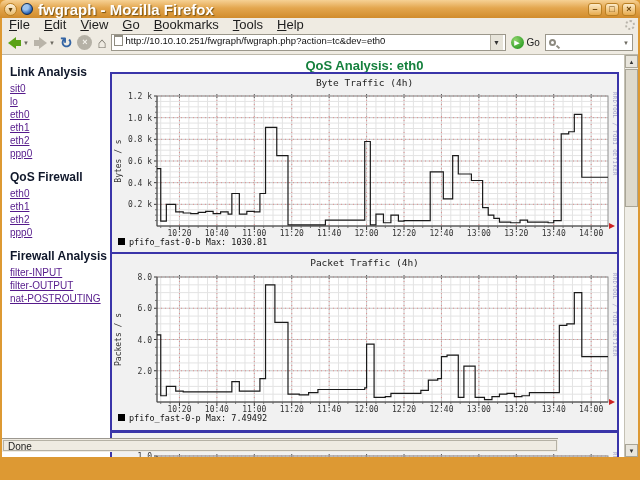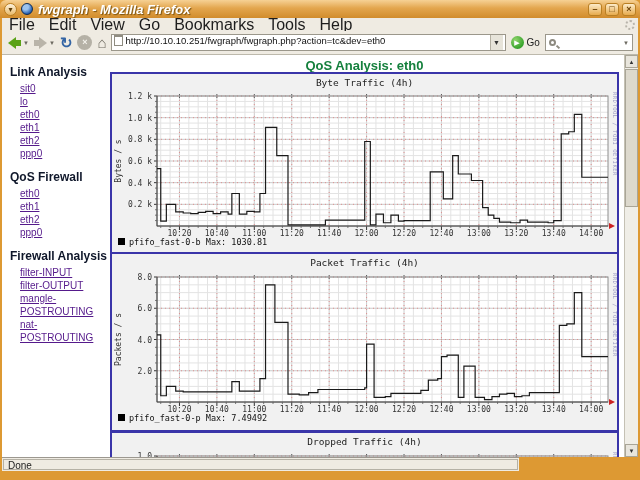--- a/index.html
+++ b/index.html
@@ -10,29 +10,29 @@
   
   .titlebar { position:absolute; left:0; top:0; width:640px; height:18px;
     background:linear-gradient(#f6d194,#e3a64e 45%,#d18c2c);
     border-radius:6px 6px 0 0; display:flex; align-items:center; padding:0 4px; }
   .winmenu-btn { width:13px; height:13px; border-radius:7px;
     background:linear-gradient(#fdf3df,#e8b968); border:1px solid #b97f23;
     font-size:8px; line-height:11px; text-align:center; color:#5d3c06; margin-right:4px; }
   .ff-ico { width:12px; height:12px; border-radius:6px;
     background:radial-gradient(circle at 35% 30%, #9cc3ee 0 30%, #2b64b4 70%, #123d7a);
     border:1px solid #0d2c57; margin-right:5px; }
-  .title-text { color:#fff; font-weight:bold; font-size:13px; text-shadow:1px 1px 1px #7a5310;font-style:italic; }
+  .title-text { color:#fff; font-weight:bold; font-size:15px; text-shadow:1px 1px 1px #7a5310; }
   .win-controls { margin-left:auto; display:flex; gap:3px; }
   .wc-btn { width:14px; height:13px; border:1px solid #b97f23; border-radius:3px;
     background:linear-gradient(#fcebc9,#e7ab4d); font-size:9px; line-height:11px;
     text-align:center; color:#6b4208; font-weight:bold; }
 
   
   .menubar { position:absolute; left:2px; top:18px; width:636px; height:13px;
-    background:#efebe2; display:flex; align-items:center; font-size:16px; color:#1d1d1d; }
+    background:#efebe2; display:flex; align-items:center; font-size:13px; color:#1d1d1d; }
   .menu-item { padding:0 7px; height:13px; line-height:13px; display:inline-block; }
   .menu-item::first-letter { text-decoration:underline; }
   .throbber { margin-left:auto; margin-right:3px; width:10px; height:10px; border-radius:6px;
     border:2px dotted #b8b4aa; }
 
   
   .toolbar { position:absolute; left:2px; top:31px; width:636px; height:24px;
     background:#efebe2; border-bottom:1px solid #bdb9ac; display:flex;
     align-items:center; padding:0 5px; gap:3px; }
   .nav-btn { display:flex; align-items:center; height:20px; padding:0 1px; }
@@ -66,40 +66,40 @@
     background:#8d8a80; transform:rotate(45deg); }
   .search-input { flex:1; width:50px; border:none; outline:none; font-size:9px; background:transparent; }
 
   
   .content { position:absolute; left:2px; top:55px; width:636px; height:402px;
     background:#fff; overflow:hidden; }
   .sidebar { position:absolute; left:0; top:0; width:108px; padding:10px 0 0 8px; }
   .sb-title { font-size:12px; font-weight:bold; color:#0f172a; margin:10px 0 3px 0; }
   .sb-title:first-child { margin-top:0; }
   .sb-link { display:block; font-size:10px; color:#551a8b; text-decoration:underline;
-    line-height:13px; cursor:pointer;margin-left:10px; }
+    line-height:13px; cursor:pointer; }
   .main-head { position:absolute; left:108px; top:3px; width:509px; text-align:center;
     font-size:13px; font-weight:bold; color:#15803d; }
   .rrd { position:absolute; left:108px; border:2px solid #3a35a9; background:#f1f1f1; }
   #graph-0 { top:17px; }
   #graph-1 { top:197px; }
   #graph-2 { top:376px; }
 
   
   .scrollbar { position:absolute; right:0; top:0; width:14px; height:402px;
     background:#f0eee7; border-left:1px solid #c5c1b4; }
   .sc-btn { position:absolute; left:0; width:13px; height:13px; background:#e8e5dc;
     border:1px solid #a9a597; font-size:6px; text-align:center; line-height:12px; color:#333; }
   .sc-up { top:0; }
   .sc-down { bottom:0; }
   .sc-thumb { position:absolute; left:0; top:14px; width:13px; height:138px;
     background:#ddd9cd; border:1px solid #a9a597; }
 
   
-  .statusbar { position:absolute; left:2px; top:457px; width:517px; height:14px;
+  .statusbar { position:absolute; left:2px; top:438px; width:556px; height:14px;
     background:#efebe2; border-top:1px solid #9c9890; }
   .status-field { position:absolute; left:1px; top:1px; right:1px; bottom:1px;
     border:1px solid #b5b1a5; font-size:10px; color:#222; padding-left:4px; line-height:11px; }
 
   .frame-bottom { position:absolute; left:0; top:471px; width:640px; height:9px; background:#dd9933; }
   svg text { font-family:"DejaVu Sans Mono", monospace; }
 </style>
 </head>
 <body>
 
@@ -167,21 +167,20 @@
         <a class="sb-link">eth2</a>
         <a class="sb-link">ppp0</a>
         <div class="sb-title">QoS Firewall</div>
         <a class="sb-link">eth0</a>
         <a class="sb-link">eth1</a>
         <a class="sb-link">eth2</a>
         <a class="sb-link">ppp0</a>
         <div class="sb-title">Firewall Analysis</div>
         <a class="sb-link">filter-INPUT</a>
         <a class="sb-link">filter-OUTPUT</a>
-        <a class="sb-link">mangle-POSTROUTING</a>
         <a class="sb-link">nat-POSTROUTING</a>
       </div>
     <div class="main-head">QoS Analysis: eth0</div>
     <div class="rrd" id="graph-0"><svg width="505" height="176" viewBox="0 0 505 176">
           <rect x="0" y="0" width="505" height="176" fill="#f1f1f1"></rect>
           <rect x="45" y="22" width="451" height="130" fill="#ffffff"></rect>
           <line x1="48.74273858921162" y1="22" x2="48.74273858921162" y2="152" stroke="#e3e3e3" stroke-width="1"></line>
           <line x1="48.74273858921162" y1="152" x2="48.74273858921162" y2="154" stroke="#777" stroke-width="1"></line>
           <line x1="58.09958506224066" y1="22" x2="58.09958506224066" y2="152" stroke="#e3e3e3" stroke-width="1"></line>
           <line x1="58.09958506224066" y1="152" x2="58.09958506224066" y2="154" stroke="#777" stroke-width="1"></line>

